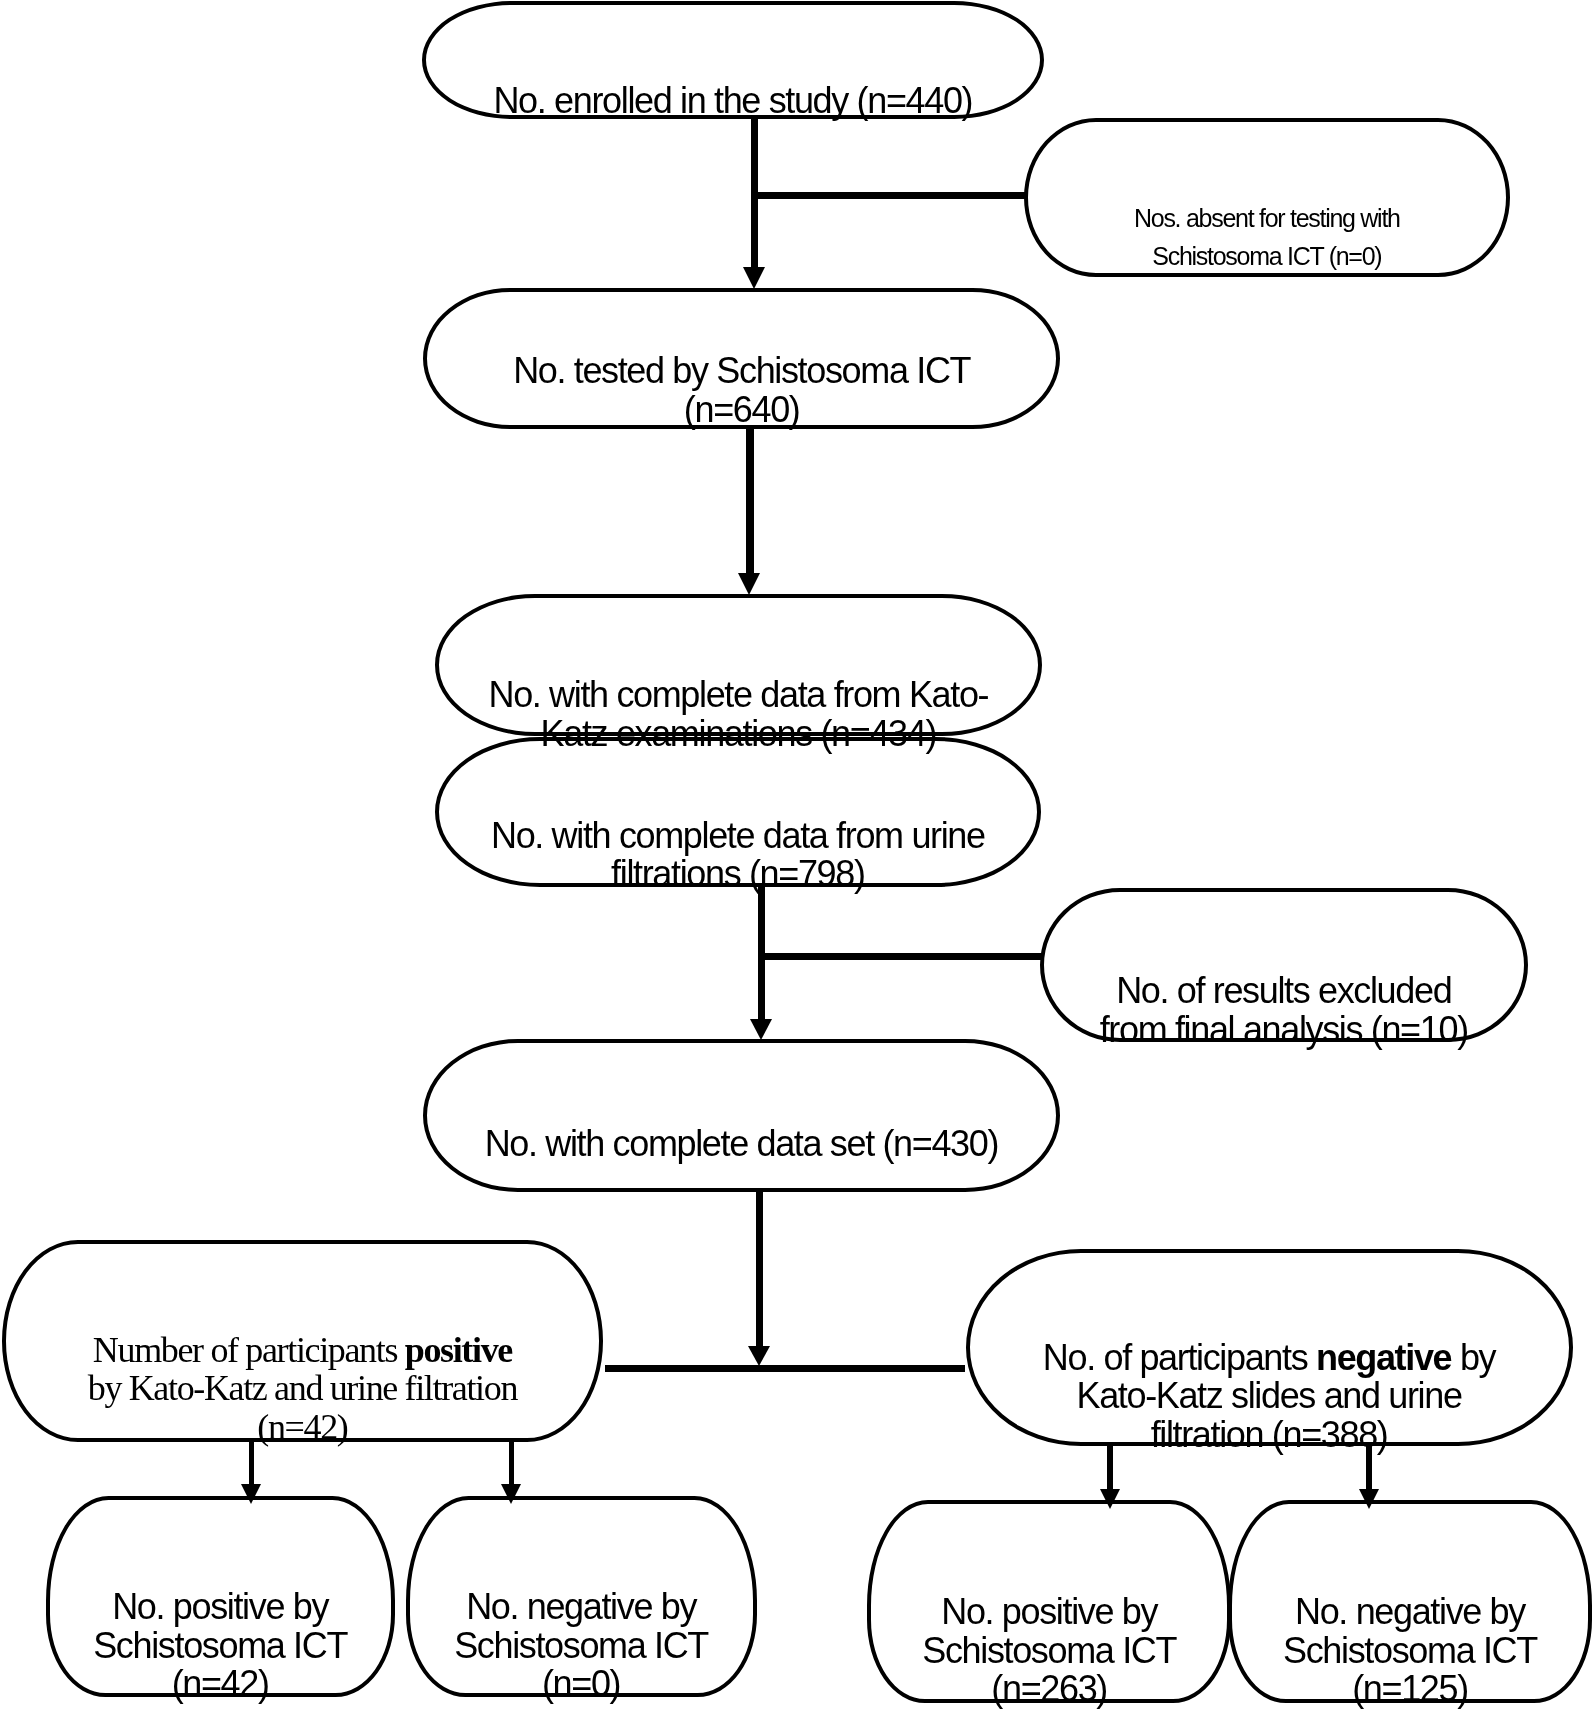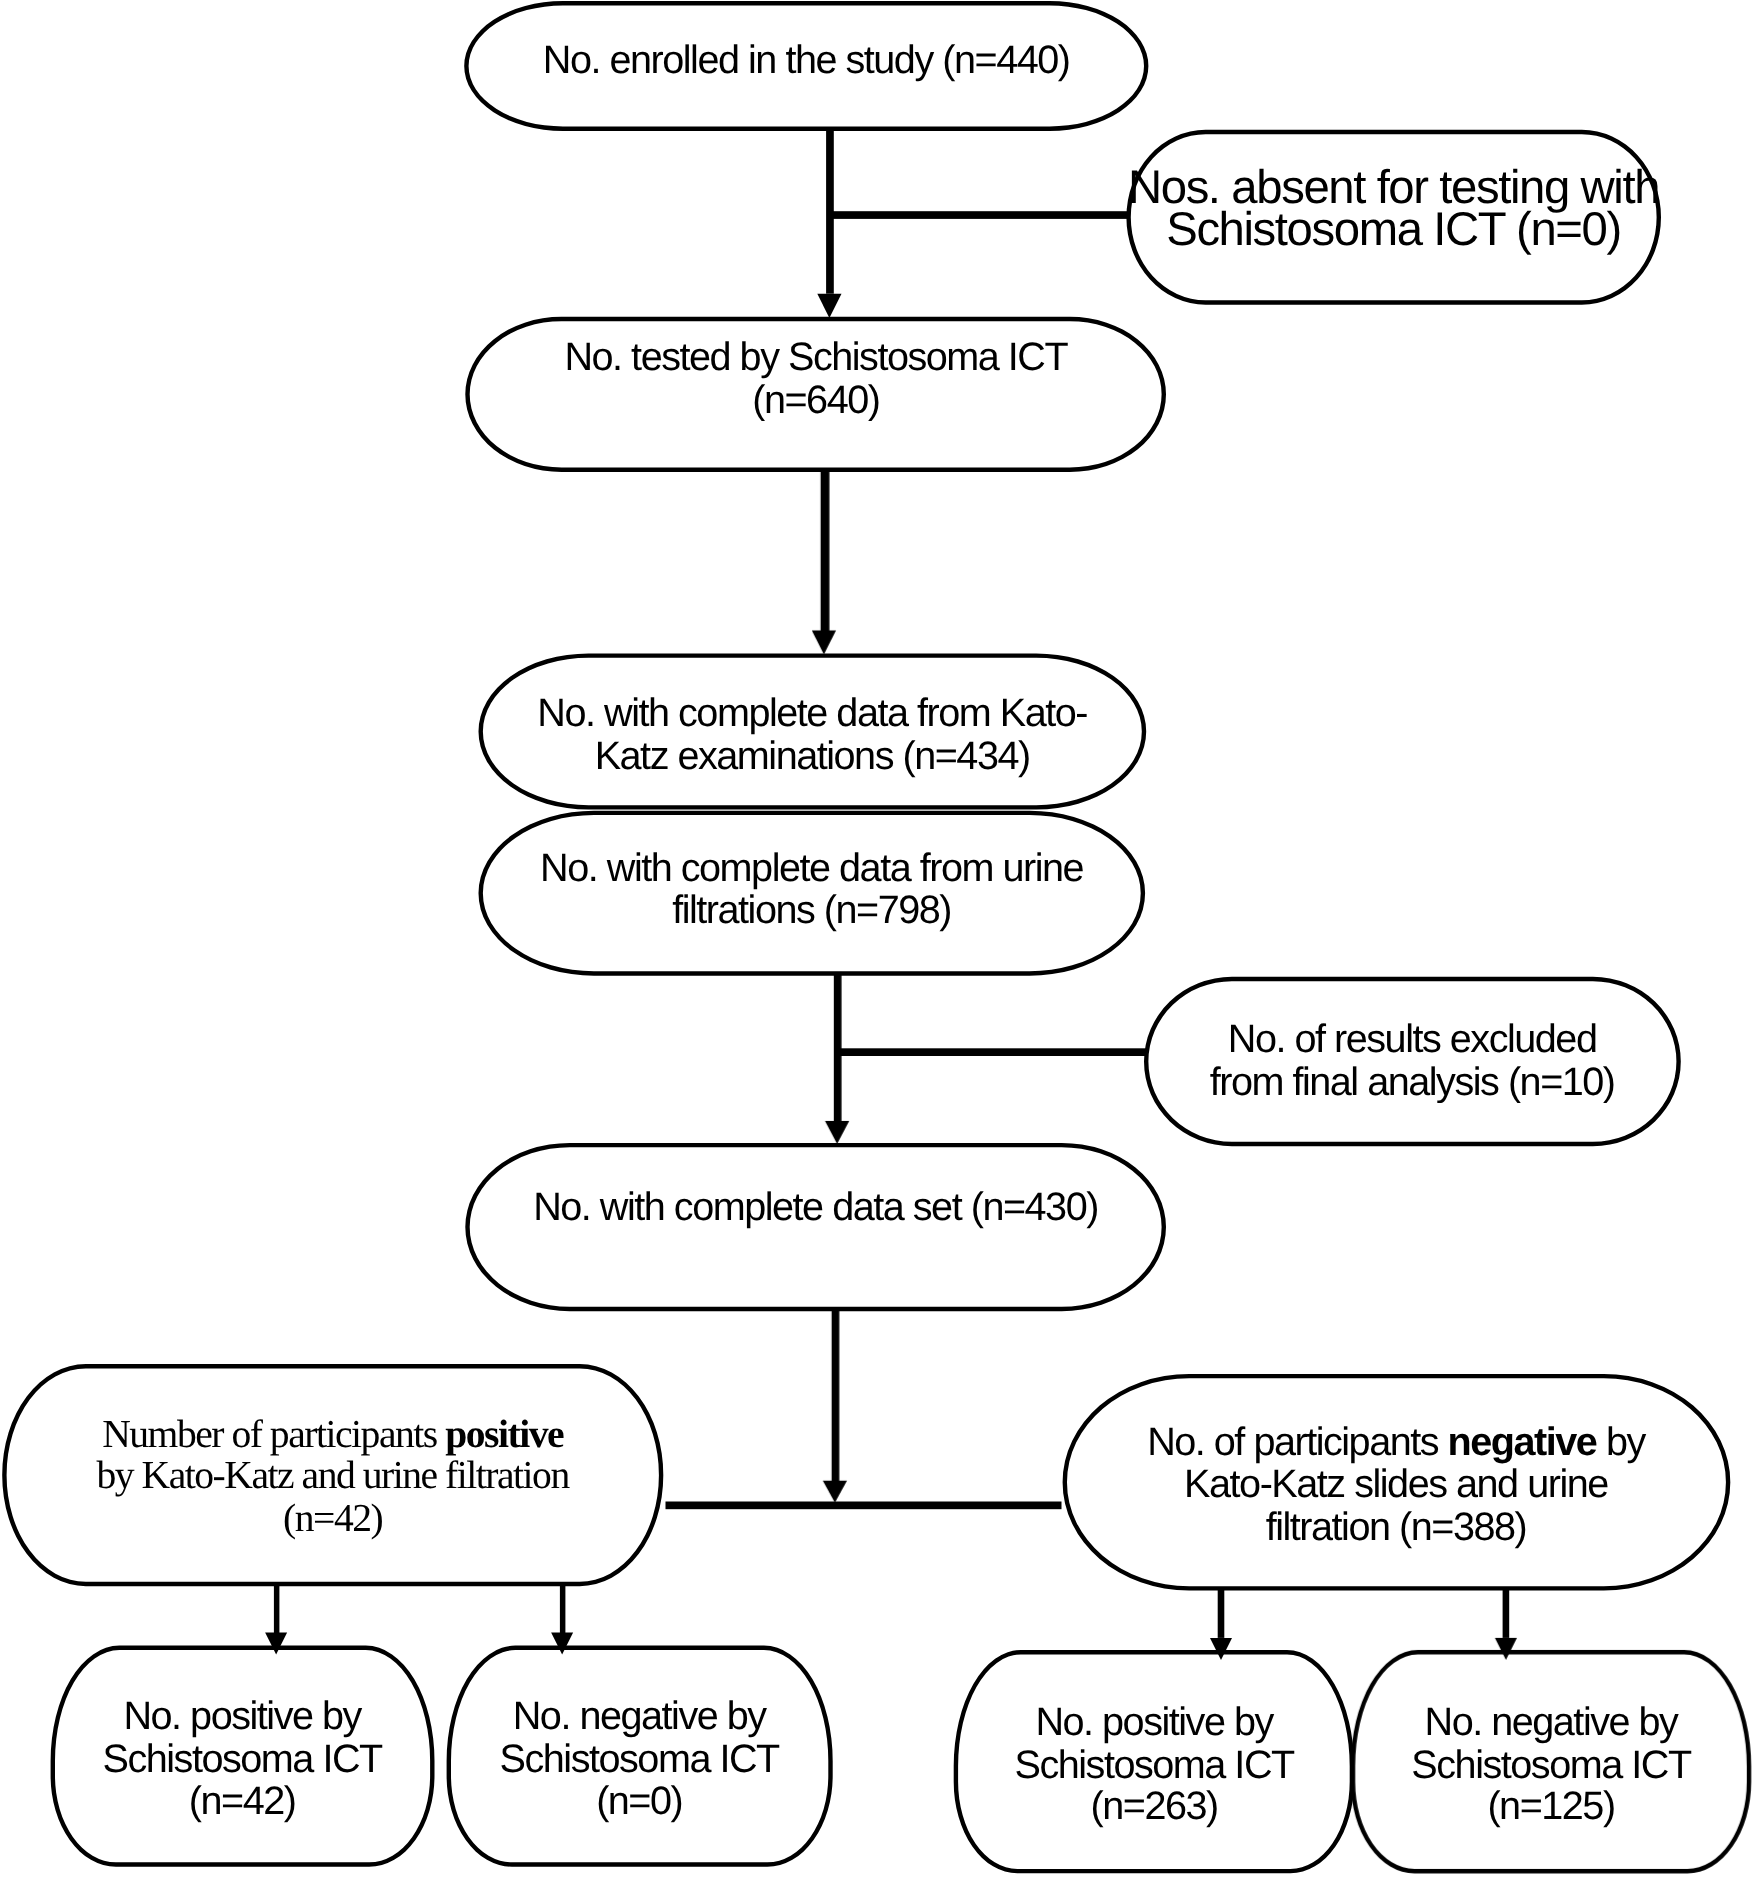--- a/index.html
+++ b/index.html
@@ -1,41 +1,41 @@
 <!DOCTYPE html>
 <html><head>
 <meta charset="utf-8">
 <title>Study participant flow diagram</title>
 <style>
   html,body{margin:0;padding:0;background:#ffffff;}
   #page{position:relative;width:1594px;height:1709px;background:#ffffff;overflow:hidden;
         font-family:"Liberation Sans",sans-serif;color:#000000;}
   .node{position:absolute;box-sizing:border-box;border:4.1px solid #000000;background:transparent;}
   .label{position:absolute;text-align:center;font-size:36px;line-height:38.6px;
-         letter-spacing:-1.35px;color:#000000;white-space:nowrap;transform:translateZ(0);}
+         letter-spacing:-1.35px;color:#000000;white-space:nowrap;transform:translateZ(0);margin-top:47px;}
   .label .ln{display:block;}
   .label b{font-weight:bold;}
   .vline{position:absolute;background:#000000;}
   .hline{position:absolute;background:#000000;}
   .ahead{position:absolute;width:0;height:0;border-left-style:solid;border-right-style:solid;
          border-top-style:solid;border-left-color:transparent;border-right-color:transparent;
          border-top-color:#000000;}
 </style>
 </head>
 <body>
 
 <div id="page">
 <div class="node" style="left:422.0px;top:1.1px;width:621.7px;height:118.3px;border-radius:90px / 59.15px;"></div>
 <div class="label" style="left:422.0px;width:621.7px;top:34.5px;">
 <span class="ln">
 <span>No. enrolled in the study (n=440)</span>
 </span>
 </div>
 <div class="node" style="left:1023.8px;top:117.9px;width:486.1px;height:159.0px;border-radius:72px / 79.5px;"></div>
-<div class="label" style="left:1023.8px;width:486.1px;top:152.0px;font-size:43px;letter-spacing:-1.28px;line-height:38.2px;">
+<div class="label" style="left:1023.8px;width:486.1px;top:152.0px;font-size:25px;letter-spacing:-1.28px;line-height:38.2px;">
 <span class="ln">
 <span>Nos. absent for testing with</span>
 </span>
 <span class="ln">
 <span>Schistosoma ICT (n=0)</span>
 </span>
 </div>
 <div class="node" style="left:423.0px;top:287.6px;width:637.3px;height:141.9px;border-radius:88px / 70.95px;"></div>
 <div class="label" style="left:423.0px;width:637.3px;top:305px;">
 <span class="ln">

